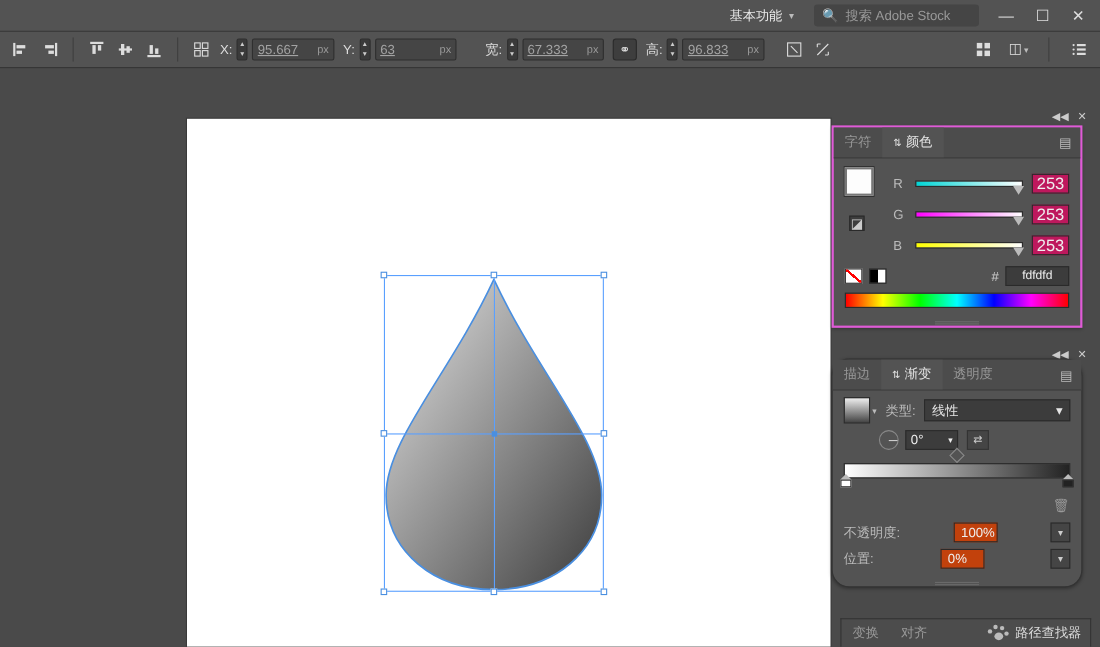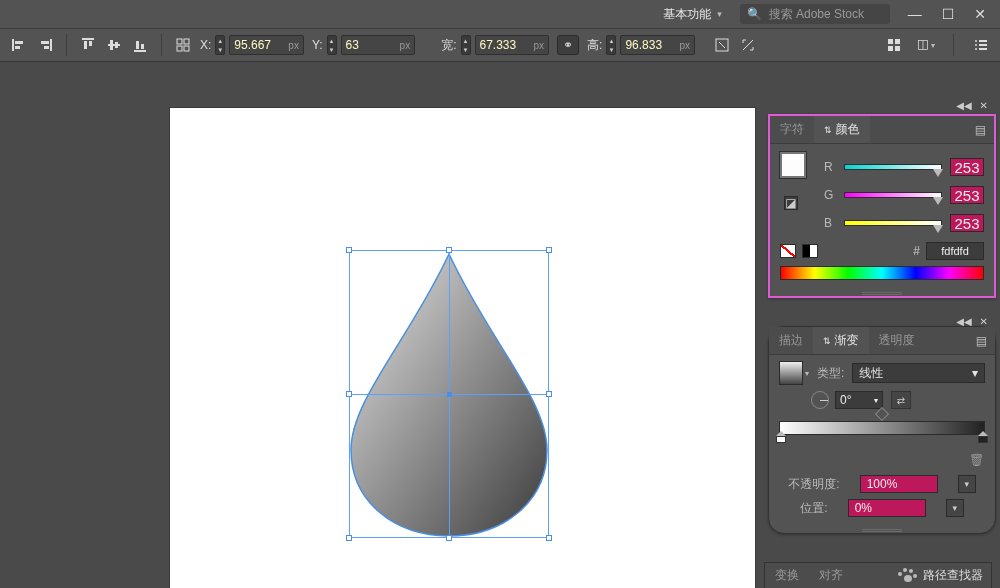--- a/index.html
+++ b/index.html
@@ -15,21 +15,21 @@
   .winbtns span { cursor: pointer; }
 
   
   .ctrlbar { position: absolute; top: 28px; left: 0; right: 0; height: 34px; background: #535353; border-top: 1px solid #3a3a3a; border-bottom: 1px solid #333; display: flex; align-items: center; padding: 0 10px; gap: 8px; }
   .ctrlbar .iconbtn { width: 18px; height: 18px; display: flex; align-items: center; justify-content: center; color: #ddd; cursor: pointer; }
   .ctrlbar .iconbtn svg { width: 16px; height: 16px; }
   .ctrlbar .sep { width: 1px; height: 22px; background: #3f3f3f; margin: 0 4px; }
   .numbox { display: flex; align-items: center; gap: 4px; }
   .numbox .lbl { color: #ddd; }
   .numbox .field { display: flex; align-items: center; background: #454545; border: 1px solid #2f2f2f; height: 20px; border-radius: 2px; padding: 0 4px; gap: 4px; }
-  .numbox .field .val { color: #fef9c3; width: 50px; }
+  .numbox .field .val { color: #a3a3a3; width: 50px; text-decoration: underline; }
   .numbox .field .unit { color: #999; font-size: 10px; }
   .numbox .chevcol { width: 10px; height: 20px; background: #3a3a3a; border: 1px solid #2f2f2f; display: flex; flex-direction: column; border-radius: 2px; }
   .numbox .chevcol div { flex: 1; display: flex; align-items: center; justify-content: center; font-size: 6px; color: #ccc; cursor: pointer; }
   .linkbtn { width: 22px; height: 20px; background: #3e3e3e; border: 1px solid #2a2a2a; border-radius: 3px; display: flex; align-items: center; justify-content: center; color: #ddd; cursor: pointer; }
   .ctrlbar .right { margin-left: auto; display: flex; gap: 14px; align-items: center; }
 
   
   .canvas { position: absolute; left: 170px; top: 108px; width: 585px; height: 480px; background: #fff; box-shadow: 0 0 0 1px #3a3a3a; }
   
   .bbox { position: absolute; left: 349px; top: 250px; width: 200px; height: 288px; }
@@ -37,21 +37,21 @@
   .bbox .vline { position: absolute; top: 0; bottom: 0; width: 0; border-left: 1px solid #5aa0ff; }
   .bbox .h { width: 6px; height: 6px; background: #fff; border: 1px solid #4a8fe0; position: absolute; }
   .bbox .center { width: 5px; height: 5px; background: #4a8fe0; position: absolute; left: calc(50% - 2.5px); top: calc(50% - 2.5px); }
   
   .drop { position: absolute; left: 349px; top: 250px; width: 200px; height: 288px; }
 
   
   .panel-ctrl { position: absolute; right: 12px; top: 100px; font-size: 10px; color: #ccc; display:flex; gap:8px; }
   .panel-ctrl span { cursor:pointer; }
 
-  .panel { position: absolute; right: 4px; width: 228px; background: #535353; border: 1px solid #333; box-shadow: 0 1px 3px rgba(0,0,0,.3); }
+  .panel { position: absolute; right: 16px; width: 228px; background: #535353; border: 1px solid #333; box-shadow: 0 1px 3px rgba(0,0,0,.3); }
   .panel.color { top: 114px; border: 2px solid #e05ad8; }
   .panel .tabs { display: flex; align-items: center; height: 28px; border-bottom: 1px solid #3c3c3c; background: #4c4c4c; }
   .panel .tab { padding: 0 10px; height: 100%; display: flex; align-items: center; color: #999; cursor: pointer; gap:4px; }
   .panel .tab.active { background: #535353; color: #e5e5e5; position: relative; }
   .panel .tab .swap { font-size:9px; }
   .panel .menu { margin-left: auto; padding: 0 8px; color: #bbb; cursor: pointer; }
 
   .colorbody { padding: 8px 10px 10px 10px; }
   .fillswatch { position: absolute; left: 10px; top: 36px; width: 26px; height: 26px; background: #fdfdfd; border: 2px solid #777; box-shadow: 0 0 0 1px #2f2f2f; }
   .noneicon { position: absolute; left: 14px; top: 80px; width: 14px; height: 14px; background: #3d3d3d; border: 1px solid #2a2a2a; display:flex; align-items:center; justify-content:center;}
@@ -96,23 +96,23 @@
   .flipbtn { width:20px; height:18px; background:#454545; border:1px solid #333; display:flex; align-items:center; justify-content:center; color:#ccc; font-size:10px; cursor:pointer;}
 
   .gradramp-wrap { position:relative; padding-top:6px;}
   .gradramp { height: 14px; background: linear-gradient(to right, #fff, #222); border: 1px solid #2a2a2a; position: relative; }
   .gstop { position:absolute; bottom:-8px; width:10px; height:12px; }
   .gstop .house { width:0; height:0; border-left:5px solid transparent; border-right:5px solid transparent; border-bottom:5px solid #bbb; }
   .gstop .chip { width:10px; height:7px; border:1px solid #333; margin-top:0; }
   .dstop { position:absolute; top:-6px; width:10px; height:10px; border:1px solid #888; background:#535353; transform:rotate(45deg);}
   .trash { width:16px; height:16px; color:#999; margin-left:auto; cursor:pointer;}
 
-  .oplrow { display:flex; align-items:center; justify-content:center; gap:20px; }
+  .oplrow { display:flex; align-items:center; justify-content:space-between; gap:20px; }
   .oplrow .lbl { color:#bbb; }
-  .oplrow .val { width:78px; height:18px; background:#be185d; border:1px solid #2a2a2a; display:flex; align-items:center; padding:0 6px; color:#eee;}
+  .oplrow .val { width:40px; height:18px; background:#c2410c; border:1px solid #2a2a2a; display:flex; align-items:center; padding:0 6px; color:#eee;}
   .oplrow .dd { width:18px; height:18px; background:#454545; border:1px solid #2a2a2a; display:flex; align-items:center; justify-content:center; color:#ccc; font-size:9px; cursor:pointer;}
 
   
   .bottomtabs { position:absolute; right:8px; bottom:0; width:228px; height:26px; background:#4c4c4c; border:1px solid #333; border-bottom:none; display:flex; align-items:center;}
   .bottomtabs .tab { padding:0 10px; color:#999; height:100%; display:flex; align-items:center; cursor:pointer;}
   .bottomtabs .badge { margin-left:auto; display:flex; align-items:center; gap:4px; padding:0 8px; color:#ddd;}
   .paw { width:24px; height:20px; position:relative;}
   .paw .p { position:absolute; background:#bbb; border-radius:50%; }
 </style>
 </head>

